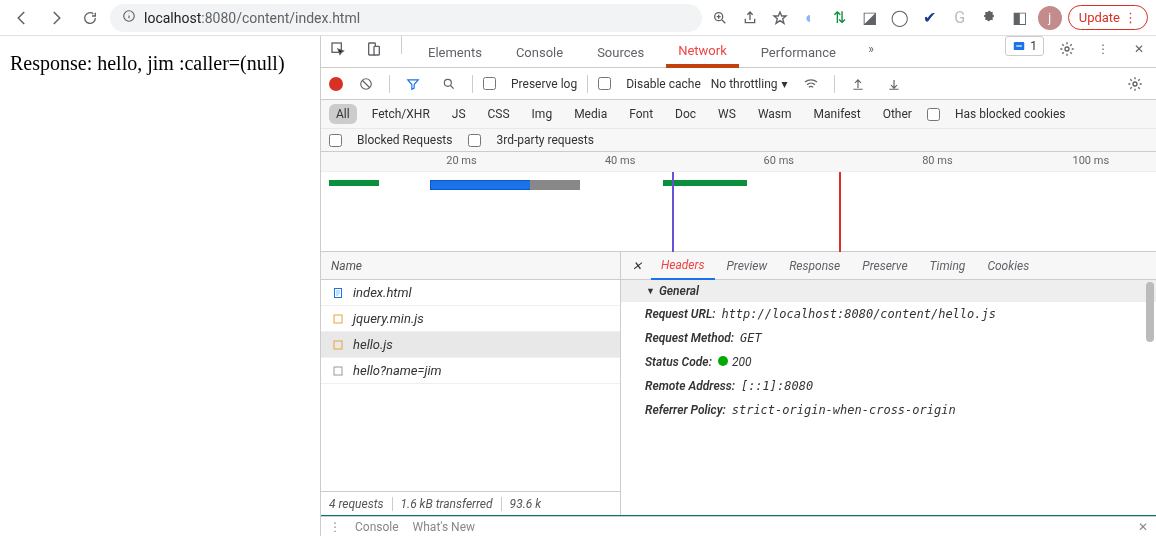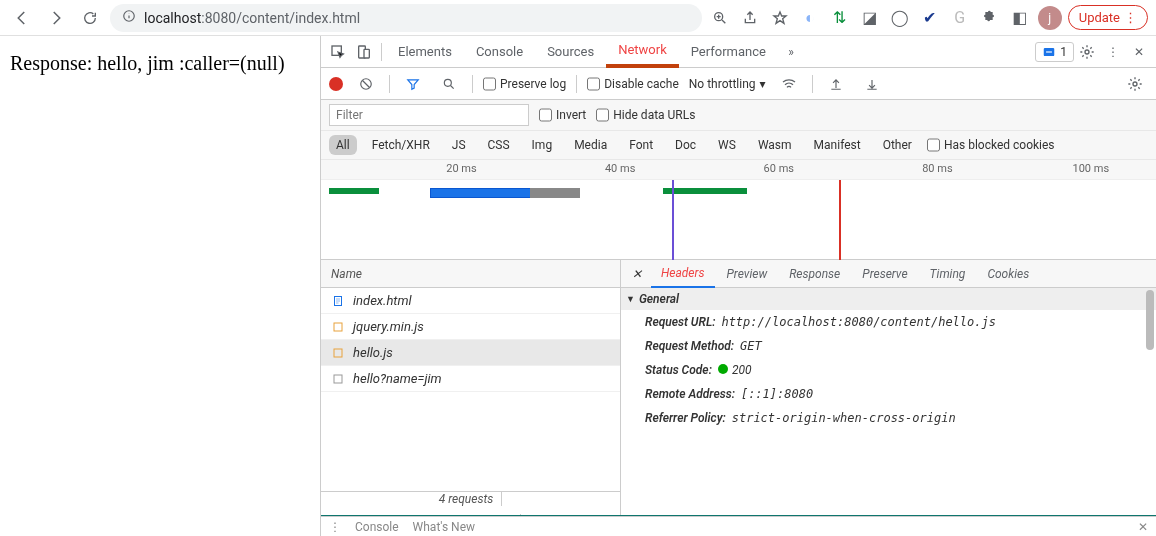--- a/index.html
+++ b/index.html
@@ -11,30 +11,30 @@
 .addr-host { color: #202124; }
 .addr-path { color: #5f6368; }
 .tb-icon { width: 24px; height: 24px; display: flex; align-items: center; justify-content: center; color: #5f6368; cursor: pointer; }
 .avatar { width: 24px; height: 24px; border-radius: 50%; background: #c38b8b; color: #fff; display: flex; align-items: center; justify-content: center; font-size: 12px; }
 .update-btn { border: 1px solid #d93025; color: #d93025; background: #fff; padding: 4px 10px; border-radius: 14px; font-size: 13px; display: flex; align-items: center; gap: 4px; cursor: pointer; }
 
 .main-area { display: flex; height: 500px; }
 .page-content { width: 320px; padding: 16px 10px; font-family: Georgia, serif; font-size: 20px; }
 .devtools { flex: 1; border-left: 1px solid #ccc; display: flex; flex-direction: column; background: #fff; font-size: 12px; color: #333; }
 
-.dt-tabbar { height: 32px; display: flex; align-items: center; border-bottom: 1px solid #ccc; padding: 0 4px; gap: 0; }
+.dt-tabbar { height: 32px; display: flex; align-items: flex-start; border-bottom: 1px solid #ccc; padding: 0 4px; gap: 10px; }
 .dt-ic { width: 26px; height: 26px; display: flex; align-items: center; justify-content: center; color: #5f6368; cursor: pointer; }
 .dt-tab { padding: 0 12px; height: 32px; display: flex; align-items: center; color: #5f6368; cursor: pointer; font-size: 13px; }
 .dt-tab.active { color: #ef4444; border-bottom: 4px solid #c2410c; }
 .dt-tabbar .spacer { flex: 1; }
 .issues-badge { display: flex; align-items: center; gap: 4px; background: #fff; border: 1px solid #ccc; padding: 2px 6px; border-radius: 3px; cursor: pointer; }
 
 .net-toolbar { height: 32px; display: flex; align-items: center; border-bottom: 1px solid #ccc; padding: 0 8px; gap: 10px; }
 .rec-dot { width: 14px; height: 14px; border-radius: 50%; background: #d93025; }
-.net-ck { display: flex; gap: 4px; font-size: 12px; }
+.net-ck { display: flex; align-items: center; gap: 15px; font-size: 12px; }
 .net-ck input { margin: 0; }
 .net-sel { display: flex; align-items: center; gap: 4px; }
 
 .filter-row { display: flex; align-items: center; padding: 4px 8px; gap: 10px; flex-wrap: wrap; border-bottom: 1px solid #e8e8e8; background: #f7f7f7; }
 .filter-input { width: 200px; height: 22px; border: 1px solid #ccc; padding: 0 6px; font-size: 12px; background: #fff; }
 .type-row { display: flex; align-items: center; padding: 4px 8px; gap: 8px; flex-wrap: wrap; border-bottom: 1px solid #e8e8e8; background: #f7f7f7; font-size: 12px; }
 .type-chip { padding: 3px 7px; cursor: pointer; border-radius: 6px; }
 .type-chip.active { background: #ccc; }
 .opt-row { display: flex; align-items: center; padding: 4px 8px; gap: 16px; border-bottom: 1px solid #ccc; background: #f7f7f7; font-size: 12px; }
 
@@ -45,30 +45,30 @@
 .tl-bar { position: absolute; height: 6px; }
 .tl-line { position: absolute; top: 0; bottom: 0; width: 1px; }
 
 .net-split { flex: 1; display: flex; border-bottom: 1px solid #0f766e; overflow: hidden; font-style: italic; }
 .req-list { width: 300px; border-right: 1px solid #ccc; display: flex; flex-direction: column; }
 .req-head { height: 28px; display: flex; align-items: center; padding: 0 10px; font-size: 12px; color: #555; border-bottom: 1px solid #ccc; background: #f7f7f7; }
 .req-rows { flex: 1; overflow: auto; }
 .req-row { height: 26px; display: flex; align-items: center; padding: 0 10px; gap: 8px; font-size: 13px; border-bottom: 1px solid #f0f0f0; cursor: pointer; }
 .req-row.sel { background: #e8e8e8; }
 .req-ic { width: 14px; height: 14px; display: flex; align-items: center; justify-content: center; }
-.req-status { height: 24px; border-top: 1px solid #ccc; display: flex; align-items: center; padding: 0 8px; gap: 8px; font-size: 12px; color: #555; flex-direction: column; }
+.req-status { height: 24px; border-top: 1px solid #ccc; display: flex; align-items: center; padding: 0 8px; gap: 8px; font-size: 12px; color: #555; }
 .req-status span { border-right: 1px solid #ccc; padding-right: 8px; }
 
 .detail-pane { flex: 1; display: flex; flex-direction: column; position: relative; }
 .detail-tabs { height: 28px; display: flex; align-items: center; border-bottom: 1px solid #ccc; padding: 0 4px; gap: 2px; background: #f7f7f7; }
 .detail-tabs .close-x { width: 24px; text-align: center; cursor: pointer; }
 .dtl-tab { padding: 0 10px; height: 28px; display: flex; align-items: center; font-size: 12px; color: #5f6368; cursor: pointer; }
 .dtl-tab.active { color: #ef4444; border-bottom: 2px solid #1a73e8; }
 .detail-body { flex: 1; overflow: auto; font-size: 12px; }
-.sec-head { background: #eee; padding: 4px 5px; font-weight: 600; display: flex; align-items: center; gap: 4px; }
+.sec-head { background: #eee; padding: 4px 25px; font-weight: 600; display: flex; align-items: center; gap: 4px; }
 .sec-head::before { content: "▼"; font-size: 9px; }
 .kv { padding: 5px 8px 5px 24px; display: flex; gap: 6px; }
 .kv b { font-weight: 600; }
 .kv .mono { font-family: Menlo, monospace; font-size: 12px; }
 .status-dot { width: 10px; height: 10px; border-radius: 50%; background: #0a0; display: inline-block; margin-right: 4px; }
 .scrollbar-fake { position: absolute; right: 2px; top: 30px; width: 8px; height: 60px; background: #bbb; border-radius: 4px; }
 
 .drawer { height: 20px; border-top: 1px solid #ccc; display: flex; align-items: center; padding: 0 8px; gap: 14px; font-size: 12px; color: #888; }
 .drawer .close { margin-left: auto; }
 </style>
@@ -229,47 +229,46 @@
         </div>
       <div class="spacer" style="flex:1"></div>
       <div class="dt-ic">
           <svg width="16" height="16" viewBox="0 0 24 24">
             <circle cx="12" cy="12" r="3" fill="none" stroke="#5f6368" stroke-width="2"></circle>
             <path fill="none" stroke="#5f6368" stroke-width="2" d="M12 2v3M12 19v3M2 12h3M19 12h3M5 5l2 2M17 17l2 2M5 19l2-2M17 7l2-2"></path>
           </svg>
         </div>
     </div>
 
-    <div class="filter-row">
-      <input class="filter-input" placeholder="Filter" style="">
-      <label class="net-ck">
-          <input type="checkbox" style="">
-          <span>Invert</span>
-        </label>
-      <label class="net-ck">
-          <input type="checkbox" style="">
-          <span>Hide data URLs</span>
-        </label>
-    </div>
     <div class="type-row">
       <span class="type-chip active">All</span>
       <span class="type-chip">Fetch/XHR</span>
       <span class="type-chip">JS</span>
       <span class="type-chip">CSS</span>
       <span class="type-chip">Img</span>
       <span class="type-chip">Media</span>
       <span class="type-chip">Font</span>
       <span class="type-chip">Doc</span>
       <span class="type-chip">WS</span>
       <span class="type-chip">Wasm</span>
       <span class="type-chip">Manifest</span>
       <span class="type-chip">Other</span>
       <label class="net-ck">
           <input type="checkbox" style="">
           <span>Has blocked cookies</span>
+        </label>
+    </div>
+    <div class="opt-row">
+      <label class="net-ck">
+          <input type="checkbox" style="">
+          <span>Blocked Requests</span>
+        </label>
+      <label class="net-ck">
+          <input type="checkbox" style="">
+          <span>3rd-party requests</span>
         </label>
     </div>
 
     <div class="timeline">
       <div class="tl-head">
         <div class="tl-tick" style="left:15%">20 ms</div>
         <div class="tl-tick" style="left:34%">40 ms</div>
         <div class="tl-tick" style="left:53%">60 ms</div>
         <div class="tl-tick" style="left:72%">80 ms</div>
         <div class="tl-tick" style="left:90%">100 ms</div>

